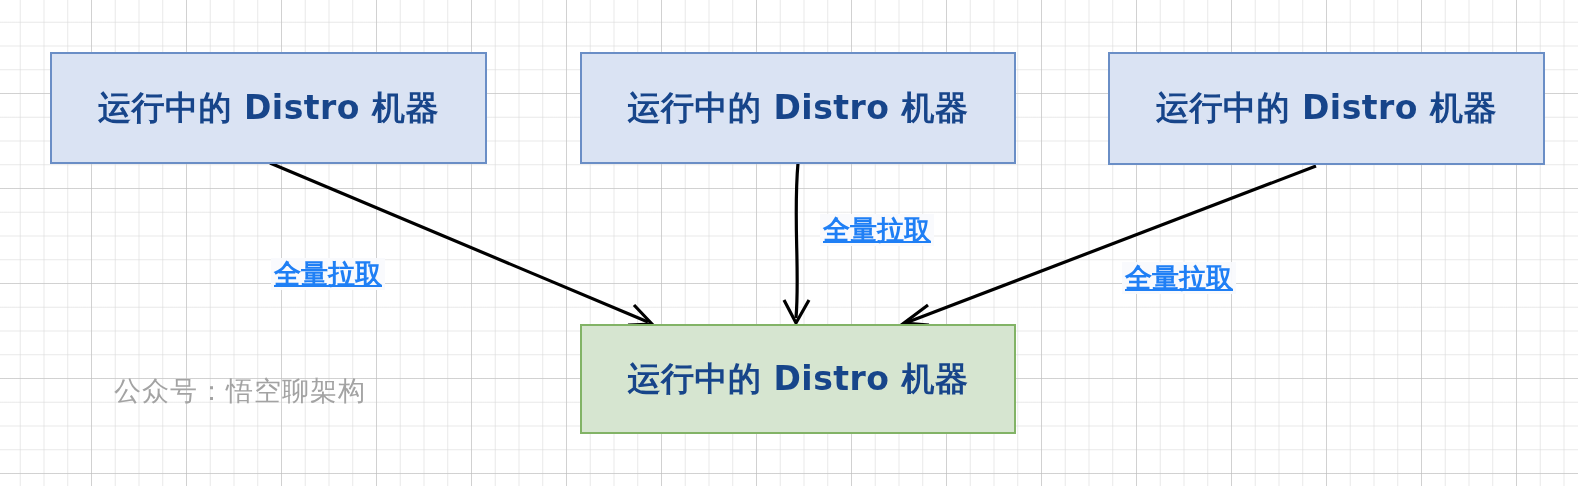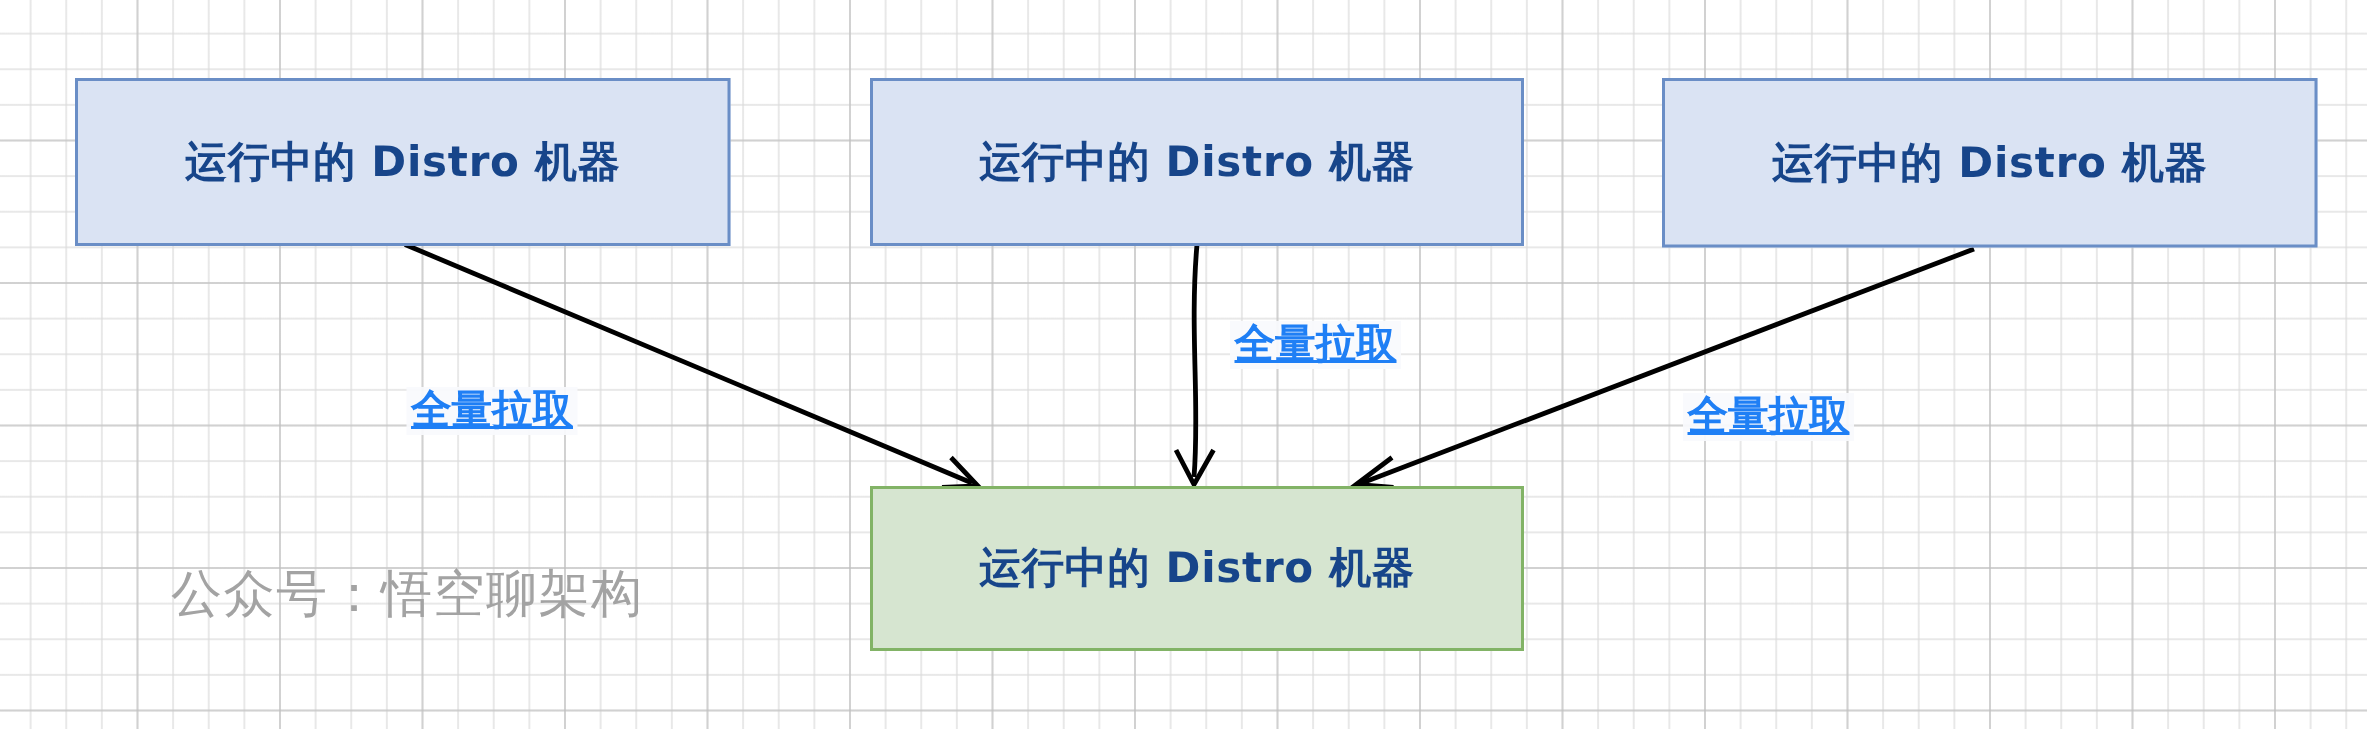--- a/index.html
+++ b/index.html
@@ -34,21 +34,21 @@
     position: absolute;
     box-sizing: border-box;
     display: flex;
     align-items: center;
     justify-content: center;
     text-align: center;
   }
   .node .node-label {
     font-family: "DejaVu Sans", "Liberation Sans", sans-serif;
     font-weight: bold;
-    font-size: 28px;
+    font-size: 33px;
     letter-spacing: 0.5px;
     white-space: nowrap;
   }
   .node.blue {
     background: #dae3f3;
     border: 2px solid #6a8ec6;
   }
   .node.blue .node-label { color: #17458a; }
   .node.green {
     background: #d6e5d0;
@@ -64,21 +64,21 @@
     color: #1f7ff5;
     background: rgba(248,250,253,0.92);
     padding: 1px 3px;
     white-space: nowrap;
     line-height: 1.12;
     text-decoration: underline;
   }
   .watermark {
     position: absolute;
     font-family: Liberation Serif, serif;
-    font-size: 34px;
+    font-size: 27px;
     color: #a3a3a3;
     white-space: nowrap;
     letter-spacing: 1px;
   }
   #edges {
     position: absolute;
     left: 0; top: 0;
     width: 1578px;
     height: 486px;
     pointer-events: none;

